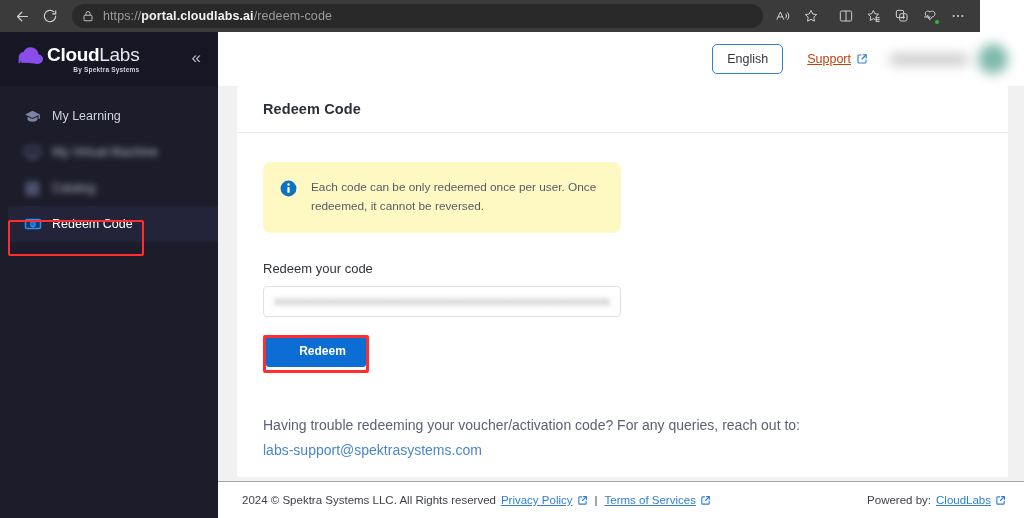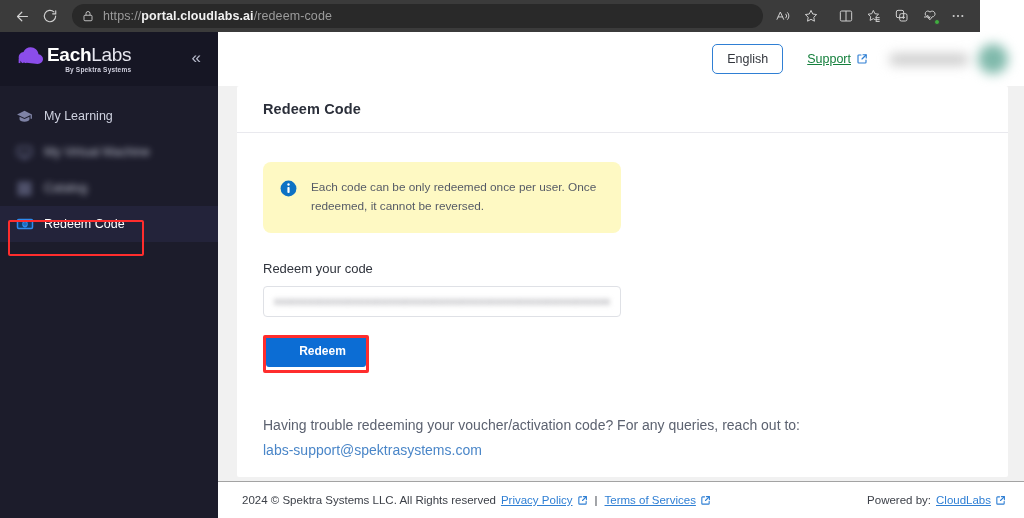--- a/index.html
+++ b/index.html
@@ -83,21 +83,21 @@
   .brand-title .b1 { color: #ffffff; font-weight: bold; }
   .brand-title .b2 { color: #e6e6ef; font-weight: 300; }
   .brand-sub {
     font-size: 6.5px; color: #cfcfdd; text-align: right;
     margin-top: 3px; letter-spacing: .2px; font-weight: bold;
   }
   .collapse-btn {
     color: #b9bccd; font-size: 17px; line-height: 1;
     padding: 2px 3px; flex: 0 0 auto; margin-bottom: 4px;
   }
-  .nav { padding-top: 12px; }
+  .nav { padding-top: 12px; padding-left: 8px; }
   .nav-item {
     height: 36px;
     display: flex; align-items: center;
     padding-left: 16px;
     color: #cfd2e0; font-size: 12.5px;
     position: relative;
   }
   .nav-item .ni-icon {
     width: 28px; flex: 0 0 auto;
     display: flex; align-items: center;
@@ -133,21 +133,21 @@
   }
   .lang-btn {
     height: 30px; min-width: 66px;
     border: 1px solid #2f7fd4; border-radius: 5px;
     color: #33363d; font-size: 12.5px;
     display: flex; align-items: center; justify-content: center;
     padding: 0 14px;
   }
   .support-link {
     margin-left: 24px;
-    color: #15803d; font-size: 12.5px;
+    color: #c2410c; font-size: 12.5px;
     text-decoration: underline;
     display: flex; align-items: center; gap: 5px;
   }
   .user-block {
     margin-left: 22px;
     display: flex; align-items: center; gap: 10px;
     filter: blur(6px);
   }
   .user-name {
     width: 78px; height: 11px; border-radius: 3px;
@@ -337,21 +337,21 @@
       <div class="brand-logo">
         <span class="cloud-mark">
           <svg width="30" height="22" viewBox="0 0 34 24">
             <path d="M9.5 19.5c-3.6 0-6.5-2.7-6.5-6 0-3 2.4-5.5 5.5-5.9C9.8 4.4 13 2.2 16.6 2.2c4.6 0 8.4 3.4 8.9 7.8 2.9.4 5.1 2.7 5.1 5.5 0 3.1-2.7 5.6-6 5.6z" fill="#8b4dea"></path>
             <rect x="3" y="15" width="2" height="5" fill="#8b4dea"></rect>
             <rect x="6.4" y="13" width="2" height="7" fill="#8b4dea"></rect>
             <rect x="9.8" y="15" width="2" height="5" fill="#8b4dea"></rect>
           </svg>
         </span>
         <span class="brand-text">
-          <span class="brand-title"><span class="b1">Each</span><span class="b2">Labs</span></span>
+          <span class="brand-title"><span class="b1">Cloud</span><span class="b2">Labs</span></span>
           <span class="brand-sub">By Spektra Systems</span>
         </span>
       </div>
       <div class="collapse-btn">«</div>
     </div>
 
     <div class="nav">
       <div class="nav-item">
         <span class="ni-icon">
           <svg width="17" height="17" viewBox="0 0 24 24" fill="currentColor">

